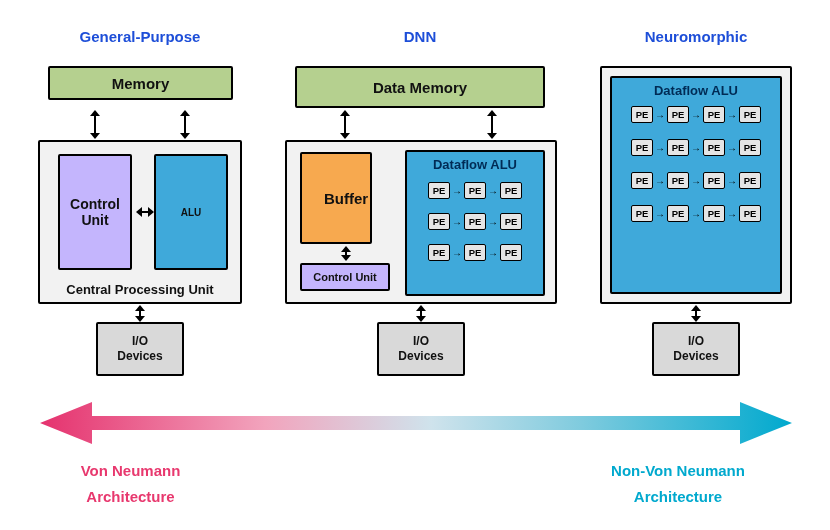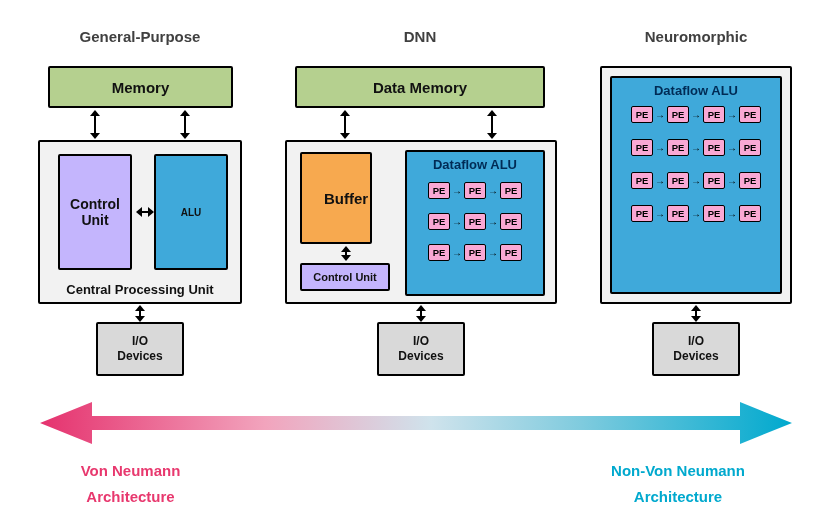--- a/index.html
+++ b/index.html
@@ -2,21 +2,21 @@
 <html><head>
 <meta charset="utf-8">
 <style>
   html,body { margin:0; padding:0; background:#ffffff; }
   * { box-sizing:border-box; }
   #stage {
     position:relative; width:830px; height:530px; background:#ffffff;
     font-family:"Liberation Sans", sans-serif; color:#111; overflow:hidden;
   }
   .col-title {
-    position:absolute; font-size:15px; font-weight:bold; text-align:center; color:#404040;
+    position:absolute; font-size:15px; font-weight:bold; text-align:center; color:#1d4ed8;
   }
   .box {
     position:absolute; border:2px solid #000; border-radius:2px;
     display:flex; align-items:center; justify-content:center;
     font-weight:bold; text-align:center;
   }
   .panel { background:#f2f2f2; }
   .green { background:#b5d08f; font-size:15px; }
   .pink  { background:#c4b5fd; }
   .blue  { background:#3fa9da; }
@@ -59,41 +59,41 @@
   }
   
   .dataflow { flex-direction:column; justify-content:flex-start; }
   .df-title { font-size:13px; font-weight:bold; color:#002b55; margin:5px 0 4px 0; }
   .pe-grid { display:flex; flex-direction:column; align-items:center; width:100%; }
   .pe-grid.g3 { gap:14px; margin-top:6px; }
   .pe-grid.g4 { gap:16px; margin-top:4px; }
   .pe-row { display:flex; align-items:center; justify-content:center; }
   .pe-box {
     display:inline-flex; align-items:center; justify-content:center;
-    width:22px; height:17px; background:#f9a8d4; border:1.5px solid #000; border-radius:2px;
+    width:22px; height:17px; background:#e5e5e5; border:1.5px solid #000; border-radius:2px;
     font-size:9.5px; font-weight:bold; color:#000;
   }
   .pe-arrow { font-size:10px; font-weight:bold; margin:0 2px; line-height:1; color:#000; }
   
   .spec-label {
     position:absolute; font-size:15px; font-weight:bold; text-align:center; line-height:1.75;
   }
   .spec-left  { color:#e8386e; }
   .spec-right { color:#00a9ce; }
 </style>
 </head>
 <body>
 
 <div id="stage">
 
   <div class="col-title" style="left:30px; top:28px; width:220px;">General-Purpose</div>
   <div class="col-title" style="left:320px; top:28px; width:200px;">DNN</div>
   <div class="col-title" style="left:600px; top:28px; width:192px;">Neuromorphic</div>
 
-  <div class="box green" style="left:48px; top:66px; width:185px; height:42px;">Memory</div>
+  <div class="box green" style="left:48px; top:66px; width:185px; height:34px;">Memory</div>
 
   <div class="varrow" style="left:89px; top:110px; height:29px;"></div>
   <div class="varrow" style="left:179px; top:110px; height:29px;"></div>
 
   <div class="box panel" style="left:38px; top:140px; width:204px; height:164px;">
     <div class="box pink" style="left:18px; top:12px; width:74px; height:116px; font-size:14px;">Control Unit</div>
     <div class="harrow" style="left:96px; top:64px; width:18px;"></div>
     <div class="box blue" style="left:114px; top:12px; width:74px; height:116px; font-size:10px;">ALU</div>
     <div class="cpu-caption">Central Processing Unit</div>
   </div>

